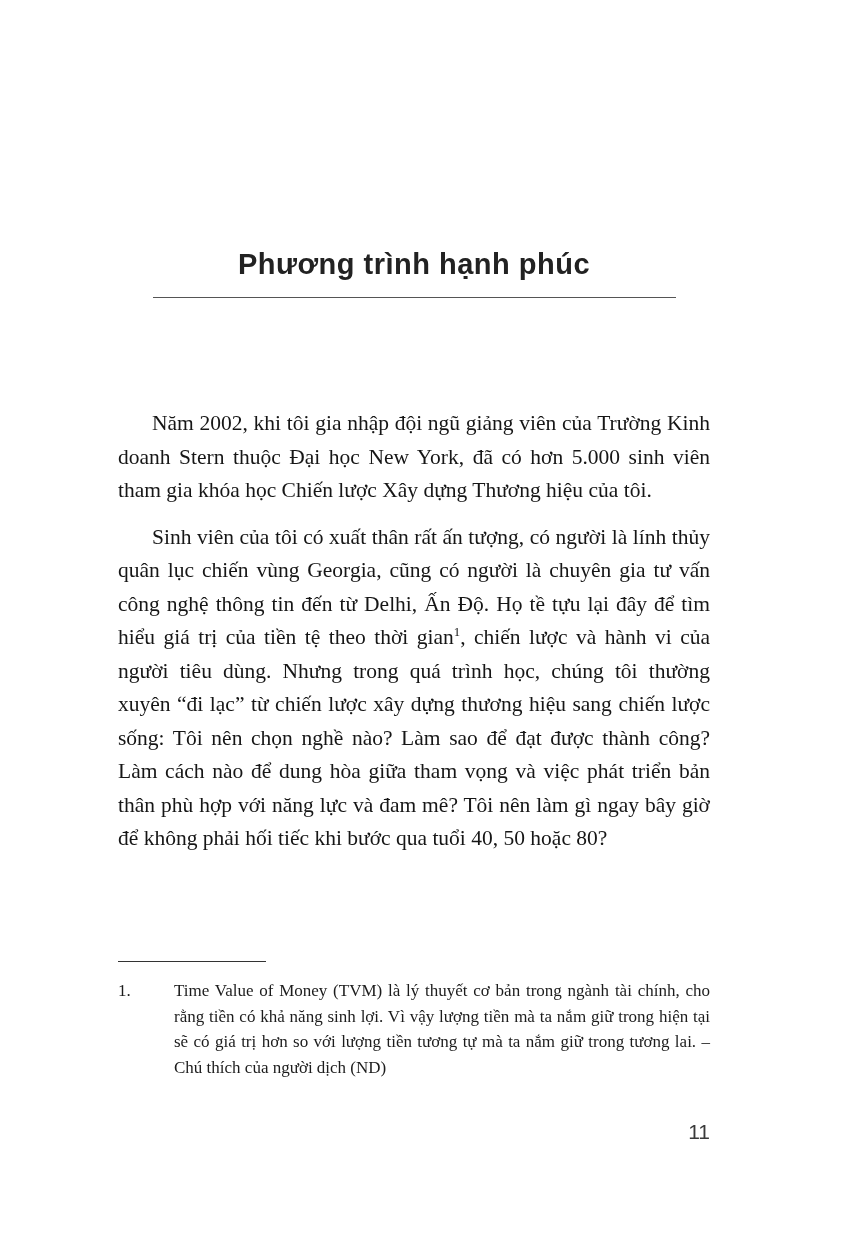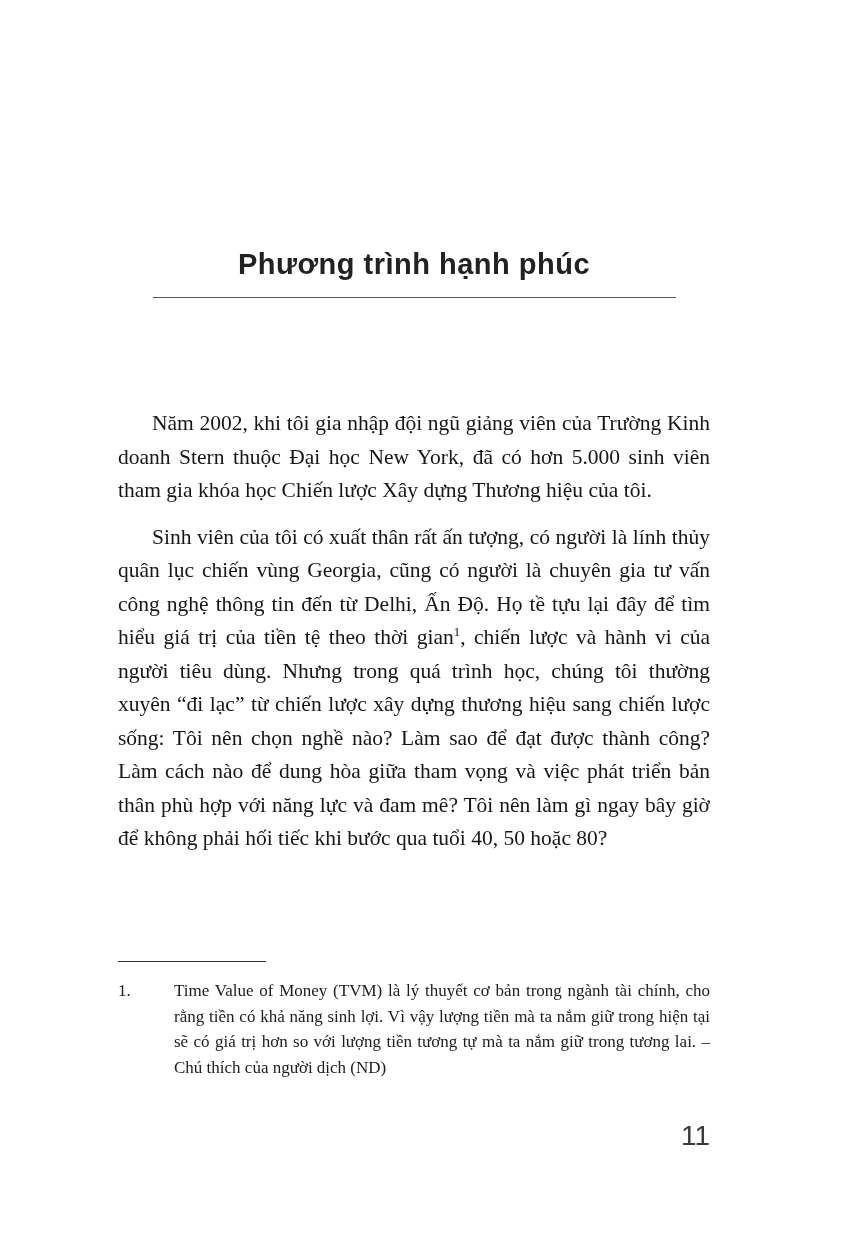--- a/index.html
+++ b/index.html
@@ -82,21 +82,21 @@
   .fn-text {
     flex: 1;
     text-align: justify;
     margin-left: 28px;
   }
   .page-number {
     position: absolute;
     top: 1120px;
     right: 135px;
     font-family: "Liberation Sans", sans-serif;
-    font-size: 28px;
+    font-size: 21px;
     color: #3a3a3a;
   }
 </style>
 </head>
 <body>
 
 <div class="book-page">
 
   <h1 class="chapter-title">Phương trình hạnh phúc</h1>
 

